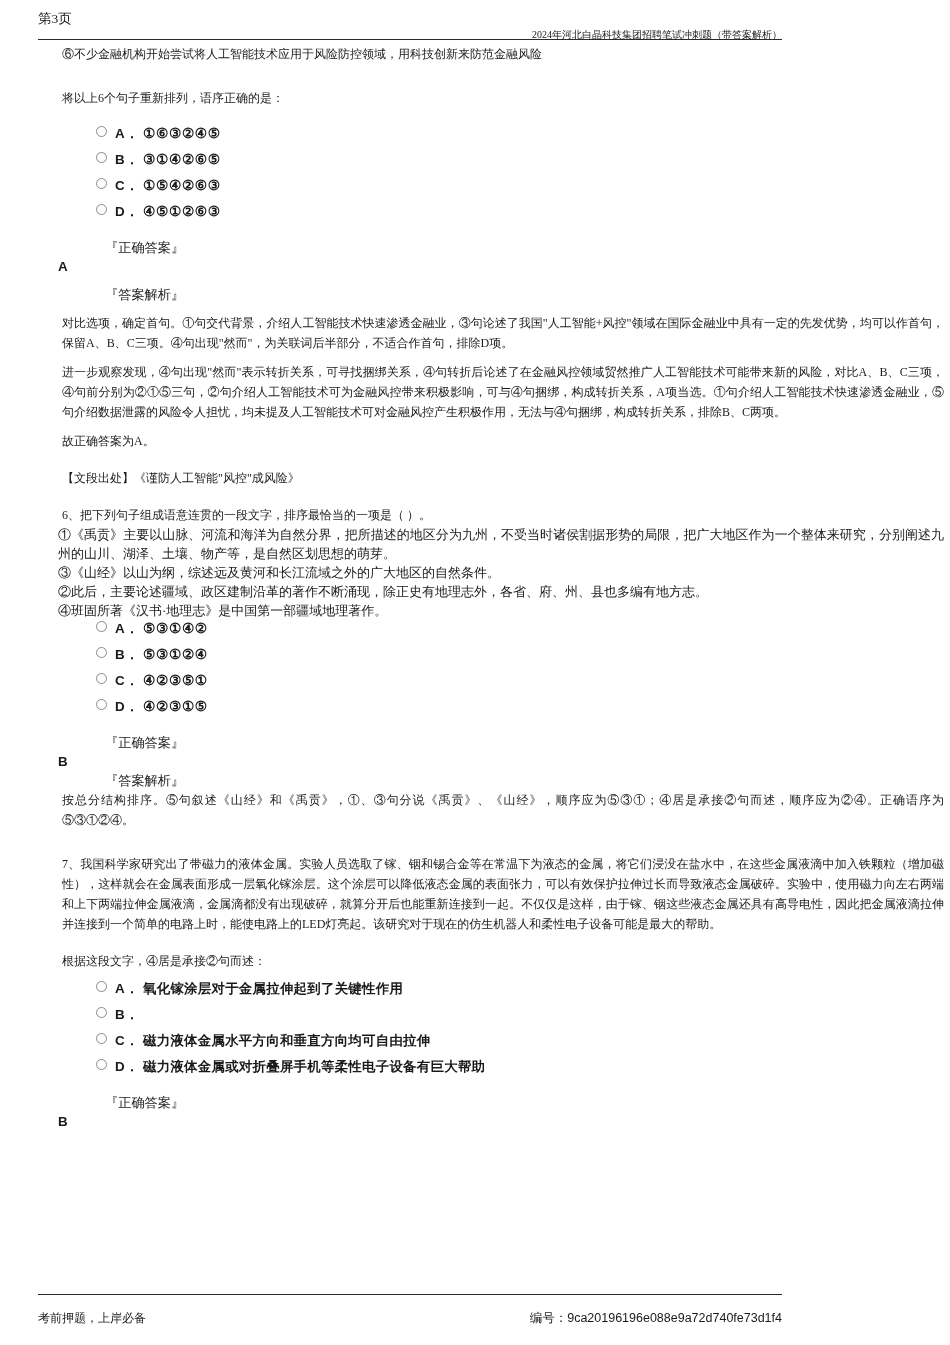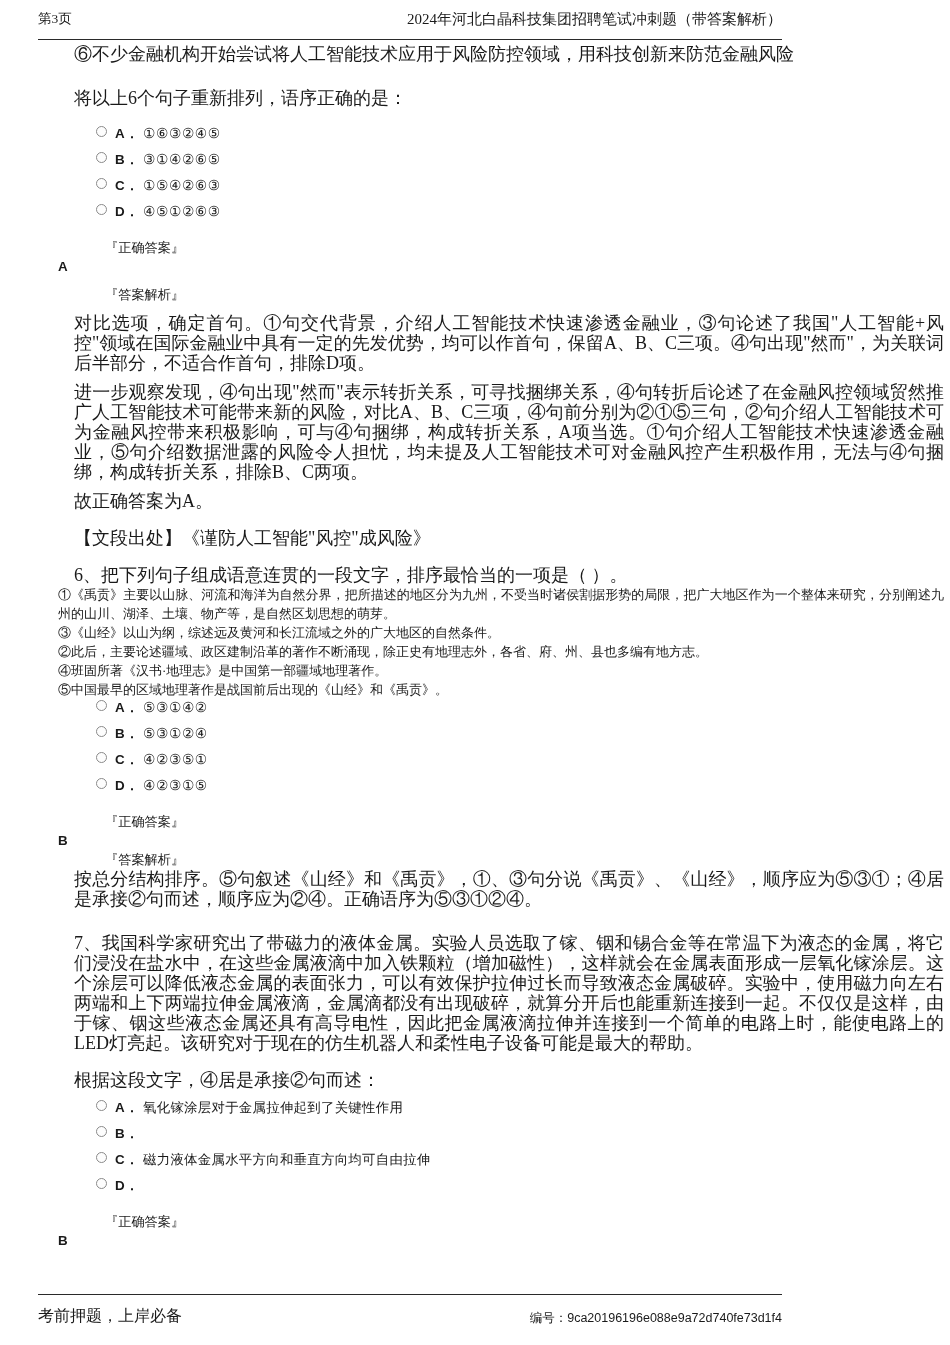--- a/index.html
+++ b/index.html
@@ -35,36 +35,37 @@
     justify-content: space-between;
     border-bottom: 1px solid #2a2a2a;
     padding-bottom: 3px;
   }
   .page-header .hdr-left {
     font-size: 13.5px;
     line-height: 18px;
     letter-spacing: 0px;
   }
   .page-header .hdr-right {
-    font-size: 15px;
+    font-size: 10px;
     line-height: 18px;
+    margin-top: 16px;
   }
 
   
   .content {
     position: absolute;
     top: 44px;
     left: 58px;
     width: 886px;
   }
 
   .para {
-    font-size: 18px;
+    font-size: 12px;
     line-height: 20px;
-    margin: 0 0 0 16px;
+    margin: 0 0 0 4px;
     text-align: justify;
     text-justify: inter-ideograph;
   }
   .gap-sm { height: 9px; }
   .gap-md { height: 17px; }
   .gap-lg { height: 24px; }
 
   
   .options {
     margin: 0;
@@ -94,20 +95,21 @@
     font-size: 13.4px;
     font-family: "Liberation Sans", sans-serif;
     font-weight: 600;
     width: 28px;
     flex: 0 0 auto;
     letter-spacing: 0.5px;
   }
   .opt-text {
     font-size: 13.4px;
     letter-spacing: 0.3px;
+    font-weight: bold;
   }
   .opt-text.circled {
     font-size: 13.8px;
     letter-spacing: 0.6px;
   }
 
   .label-line {
     font-size: 13.2px;
     line-height: 19px;
     margin-left: 47px;
@@ -133,21 +135,21 @@
     left: 38px;
     right: 38px;
     height: 26px;
     display: flex;
     align-items: flex-end;
     justify-content: space-between;
     border-top: 1px solid #2a2a2a;
     padding-top: 6px;
   }
   .page-footer .ftr-left {
-    font-size: 16px;
+    font-size: 12px;
   }
   .page-footer .ftr-right {
     font-size: 12.5px;
   }
   .code-mono {
     font-family: "Liberation Sans", sans-serif;
     font-weight: 400;
     font-size: 12.5px;
     letter-spacing: 0px;
   }
@@ -206,21 +208,20 @@
     <div class="para">故正确答案为A。</div>
     <div class="gap-md"></div>
     <div class="para">【文段出处】《谨防人工智能"风控"成风险》</div>
     <div class="gap-md"></div>
 
     <div class="para">6、把下列句子组成语意连贯的一段文字，排序最恰当的一项是（    ）。</div>
     <div class="sub-item">①《禹贡》主要以山脉、河流和海洋为自然分界，把所描述的地区分为九州，不受当时诸侯割据形势的局限，把广大地区作为一个整体来研究，分别阐述九州的山川、湖泽、土壤、物产等，是自然区划思想的萌芽。</div>
     <div class="sub-item">③《山经》以山为纲，综述远及黄河和长江流域之外的广大地区的自然条件。</div>
     <div class="sub-item">②此后，主要论述疆域、政区建制沿革的著作不断涌现，除正史有地理志外，各省、府、州、县也多编有地方志。</div>
     <div class="sub-item">④班固所著《汉书·地理志》是中国第一部疆域地理著作。</div>
-    <div class="sub-item">⑤中国最早的区域地理著作是战国前后出现的《山经》和《禹贡》。</div>
 
     <ul class="options">
       <li class="opt-row">
         <span class="radio"></span>
         <span class="opt-letter">A．</span>
         <span class="opt-text circled">⑤③①④②</span>
       </li>
       <li class="opt-row">
         <span class="radio"></span>
         <span class="opt-letter">B．</span>
@@ -261,20 +262,21 @@
         <span class="opt-letter">B．</span>
       </li>
       <li class="opt-row">
         <span class="radio"></span>
         <span class="opt-letter">C．</span>
         <span class="opt-text">磁力液体金属水平方向和垂直方向均可自由拉伸</span>
       </li>
       <li class="opt-row">
         <span class="radio"></span>
         <span class="opt-letter">D．</span>
+        <span class="opt-text">磁力液体金属或对折叠屏手机等柔性电子设备有巨大帮助</span>
       </li>
     </ul>
     <div class="gap-sm"></div>
 
     <div class="label-line">『正确答案』</div>
     <div class="answer-letter">B</div>
 
   </div>
 
   <div class="page-footer">

